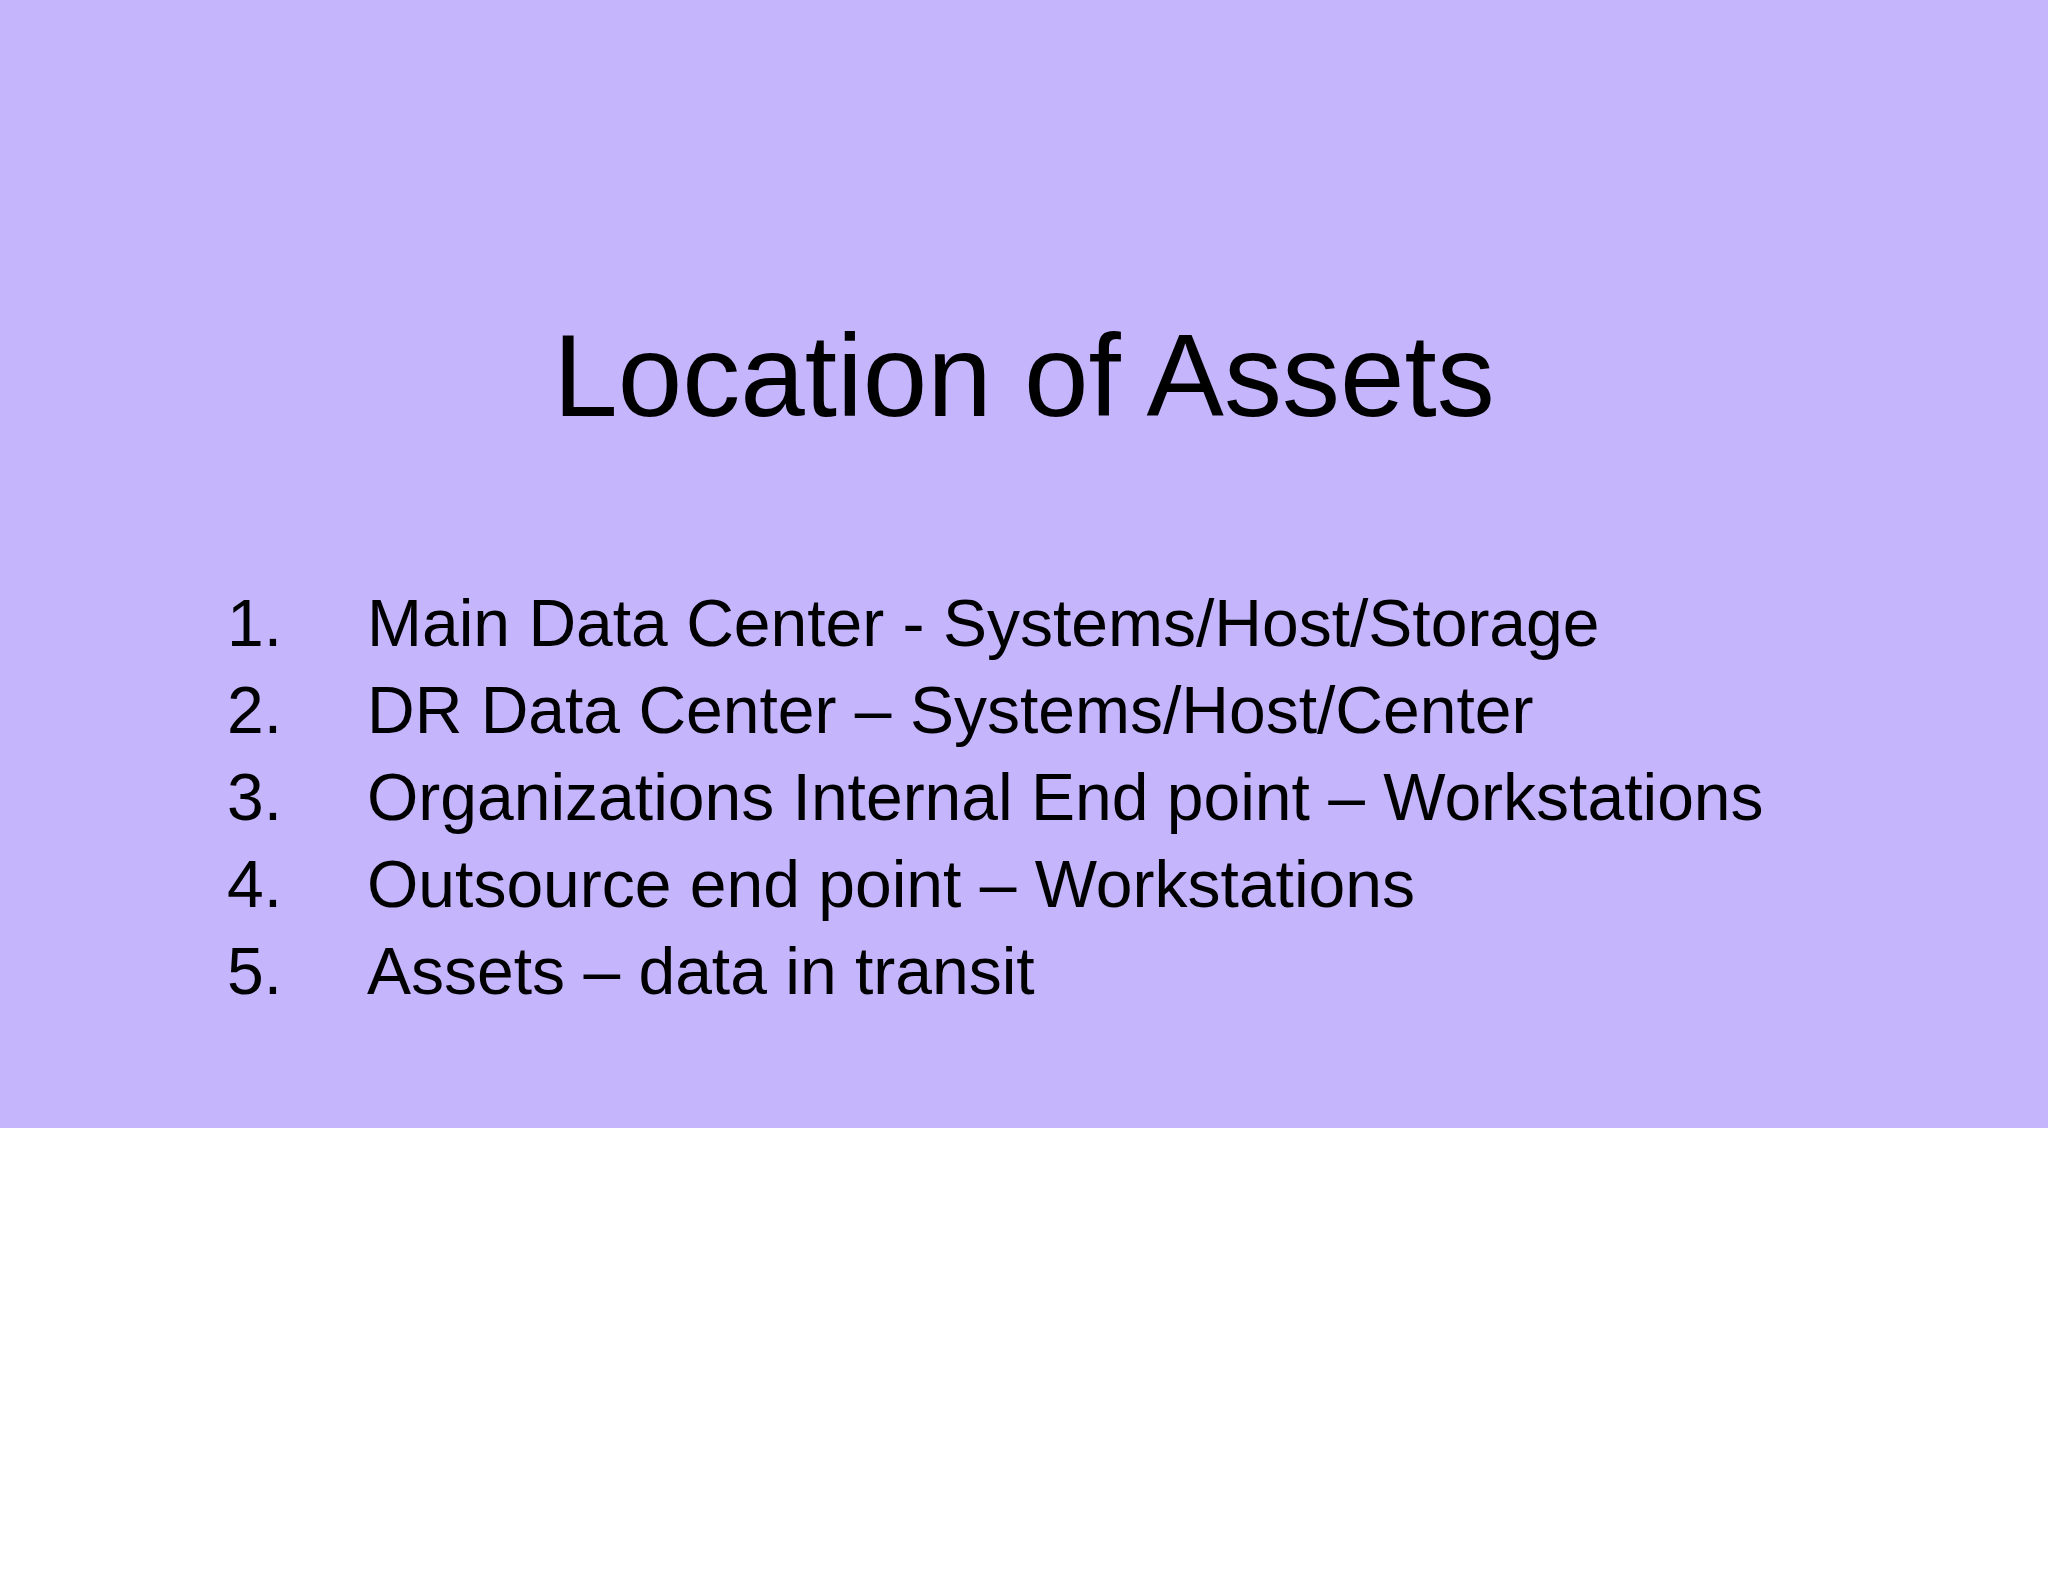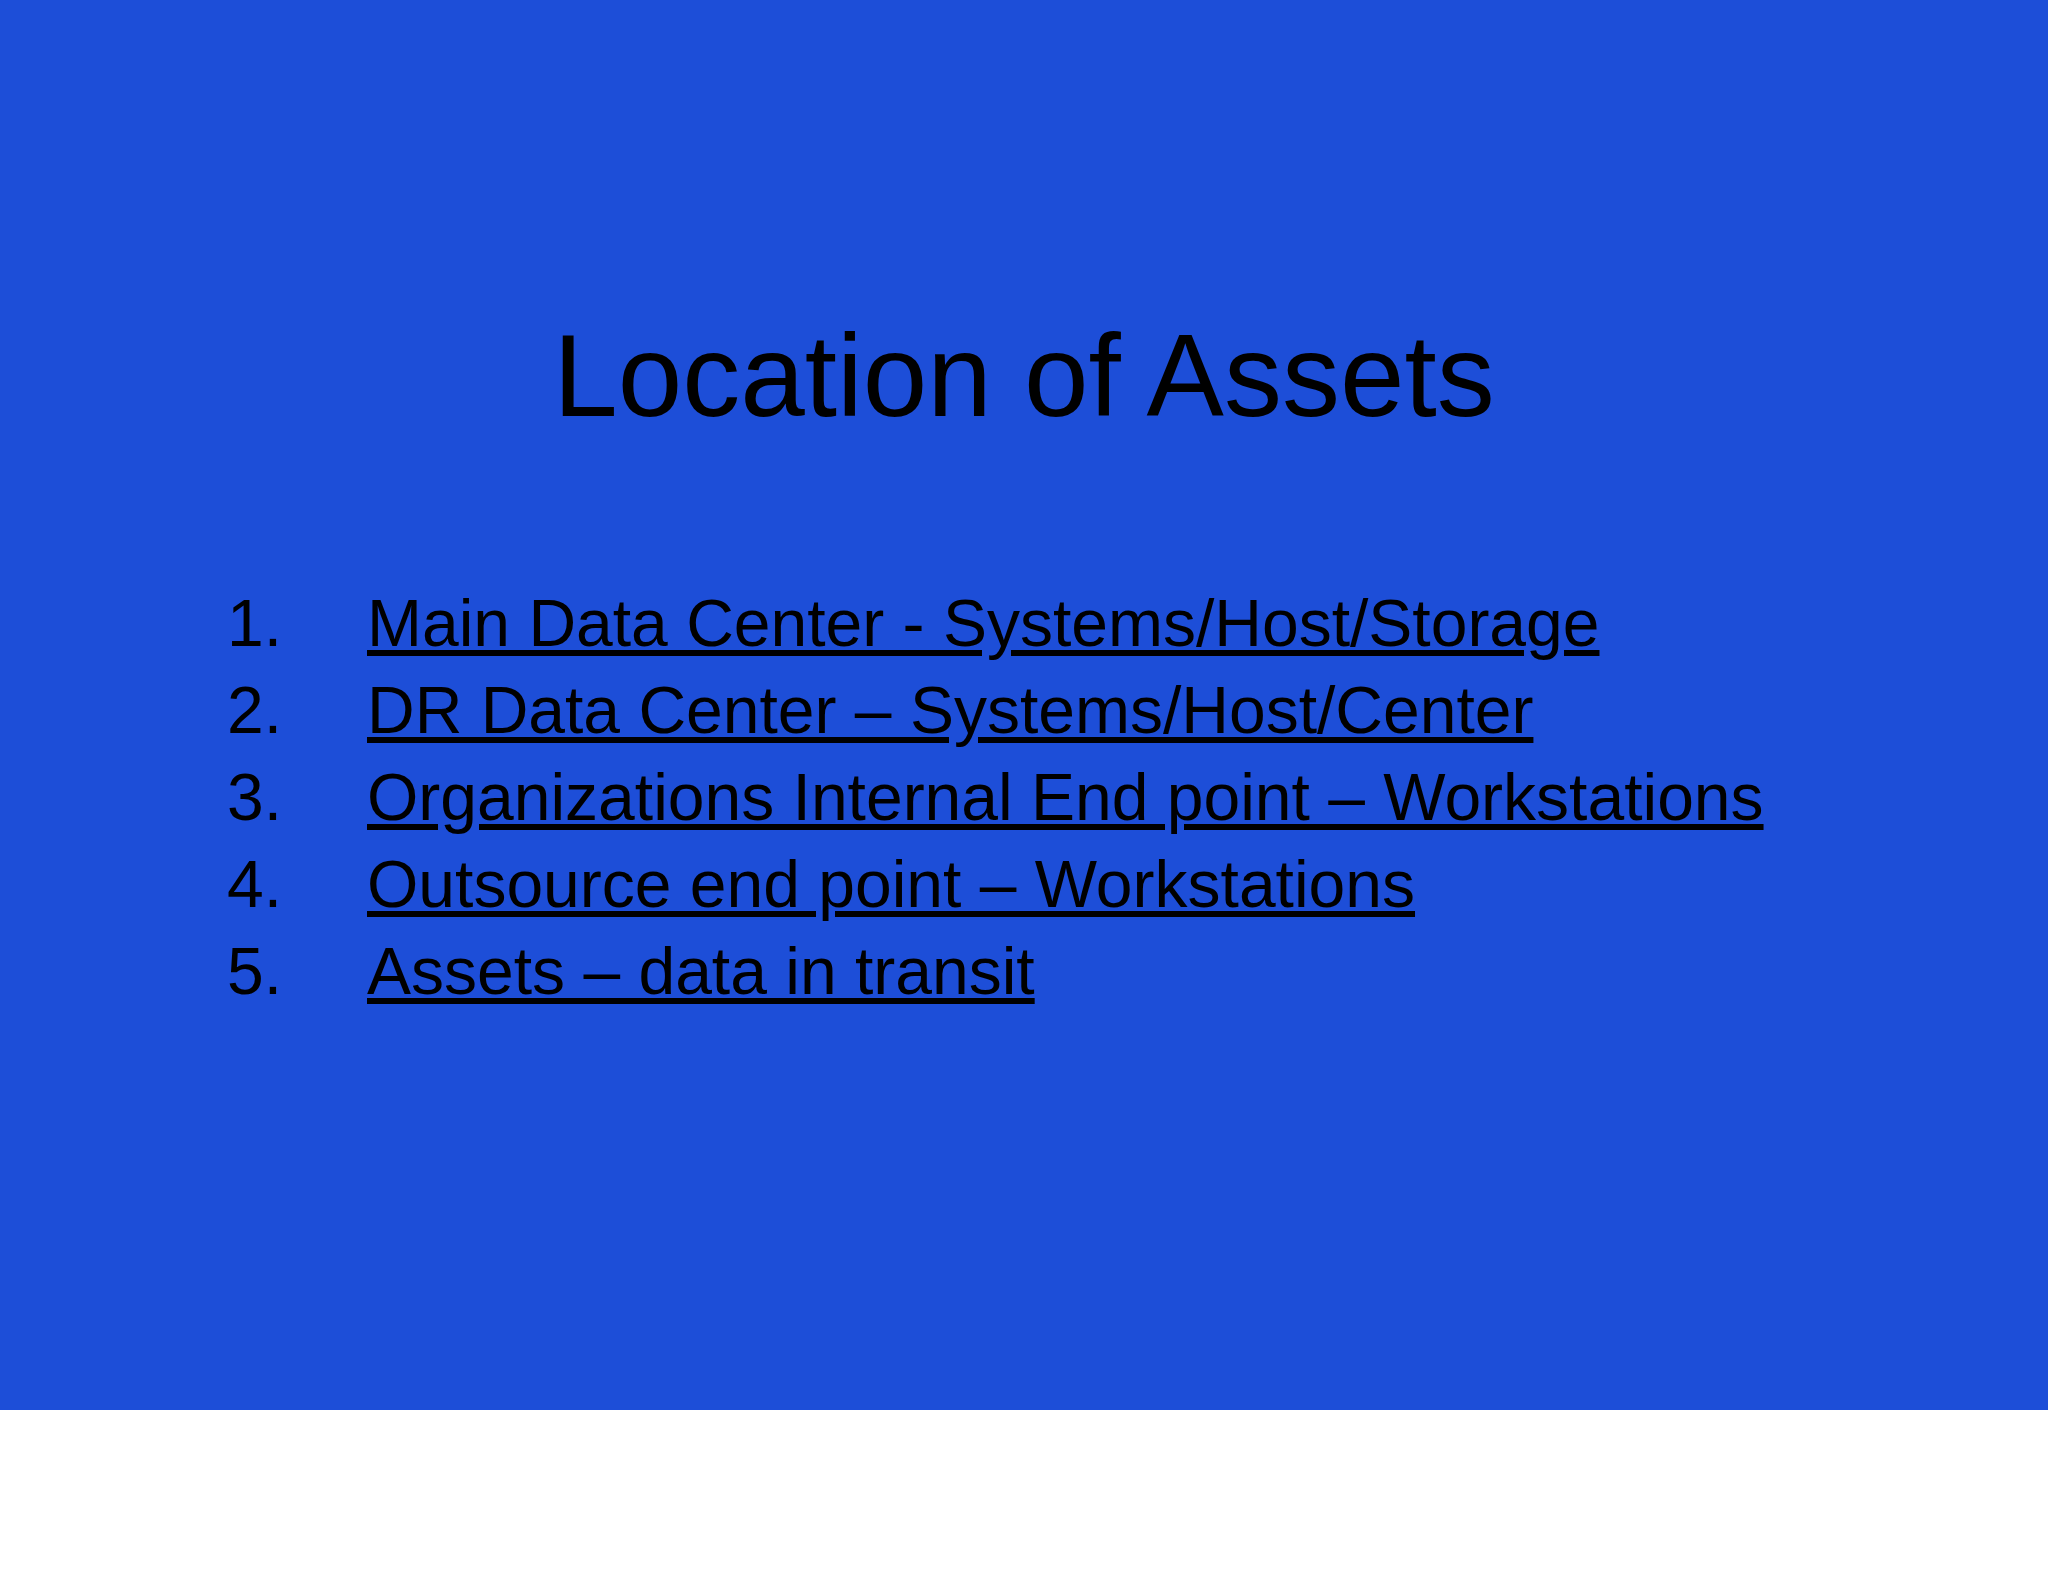--- a/index.html
+++ b/index.html
@@ -3,22 +3,22 @@
 <meta charset="utf-8">
 <style>
   html, body {
     margin: 0;
     padding: 0;
     background: #ffffff;
   }
   .slide {
     position: relative;
     width: 2048px;
-    height: 1410px;
-    background: #1d4ed8;
+    height: 1128px;
+    background: #c4b5fd;
     color: #000000;
     font-family: "Liberation Sans", sans-serif;
     overflow: hidden;
   }
   .title {
     position: absolute;
     top: 318px;
     left: 0;
     width: 100%;
     margin: 0;
@@ -43,21 +43,20 @@
     font-size: 66px;
     line-height: 87px;
     white-space: nowrap;
   }
   .asset-item .num {
     flex: 0 0 140px;
     width: 140px;
   }
   .asset-item .txt {
     flex: 1 1 auto;
-    text-decoration: underline;
   }
 </style>
 </head>
 <body>
 
 <div class="slide">
   <h1 class="title">Location of Assets</h1>
   <ol class="asset-list">
       <li class="asset-item">
         <span class="num">1.</span>

